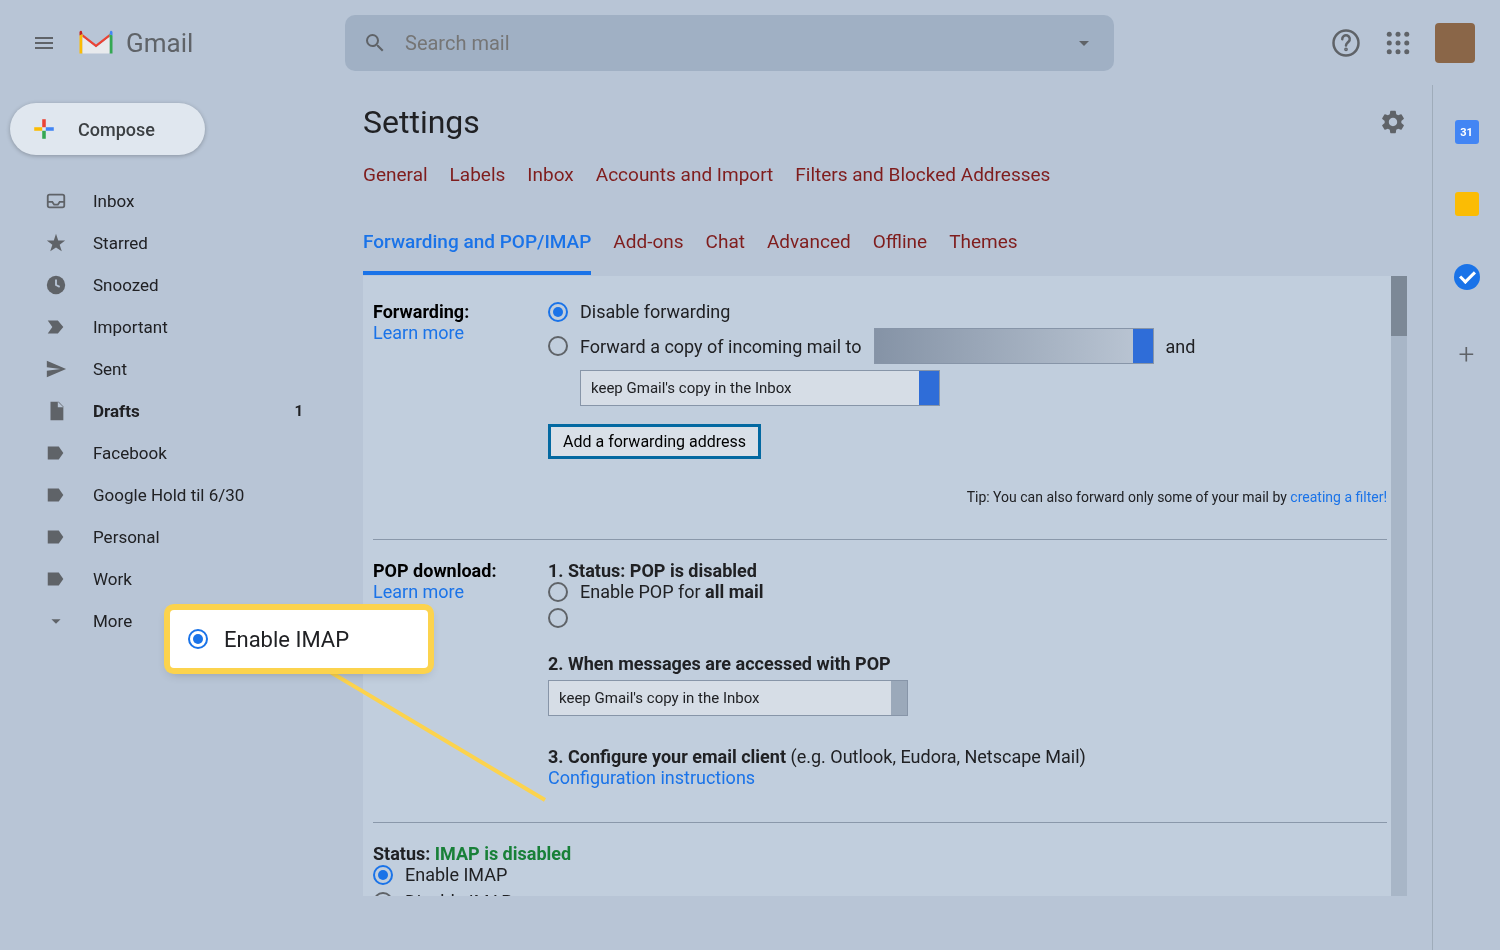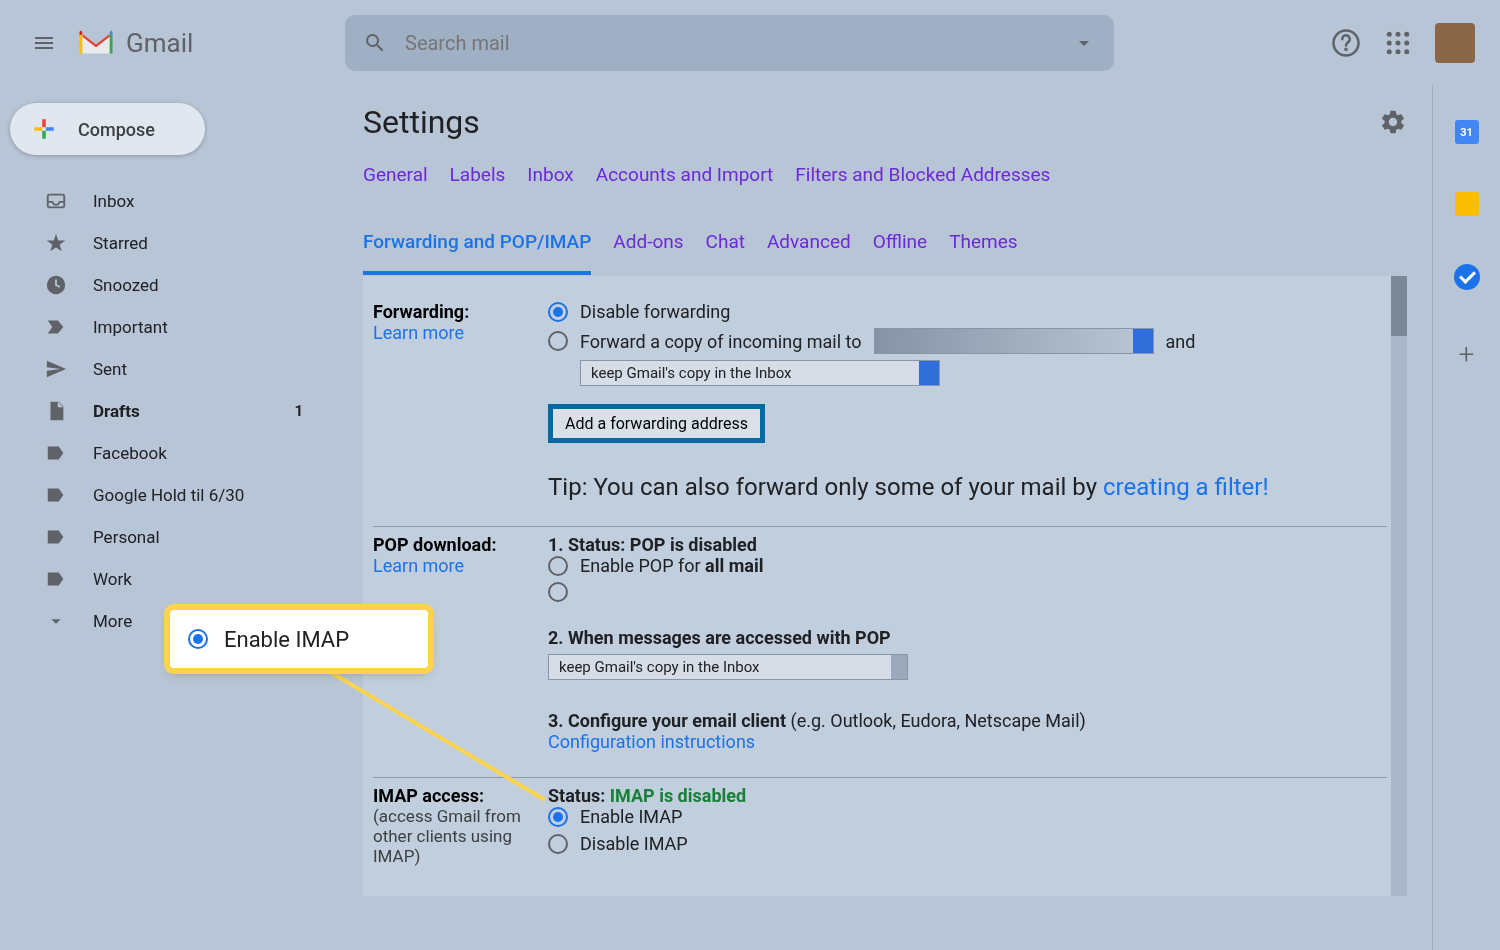--- a/index.html
+++ b/index.html
@@ -29,49 +29,49 @@
 .nav-item.bold { font-weight: 700; }
 .nav-icon { width: 22px; height: 22px; color: #5f6368; }
 .nav-count { margin-left: auto; margin-right: 40px; font-size: 15px; font-weight: 700; }
 
 .main { flex: 1; background: #b8c5d6; padding: 18px 25px 0 20px; overflow: hidden; position: relative; }
 .settings-header { display: flex; align-items: center; justify-content: space-between; margin-bottom: 22px; }
 .settings-title { font-size: 32px; color: #202124; font-weight: 400; }
 .gear-icon { width: 28px; height: 28px; color: #5f6368; }
 
 .tabs { display: flex; flex-wrap: wrap; border-bottom: 1px solid rgba(0,0,0,0); margin-bottom: 0; column-gap: 22px; row-gap: 22px; max-width: 920px; }
-.tab { font-size: 19px; color: #6d28d9; cursor: pointer; padding-bottom: 18px; border-bottom: 4px solid transparent; }
+.tab { font-size: 19px; color: #7f1d1d; cursor: pointer; padding-bottom: 18px; border-bottom: 4px solid transparent; }
 .tab.active { color: #1a73e8; border-bottom-color: #1a73e8; font-weight: 500; }
 
 .settings-content { background: #c1cedd; margin-top: 0; padding: 25px 20px 0 10px; height: 620px; overflow-y: auto; position: relative; }
 .scrollbar-mock { position: absolute; right: 0; top: 0; width: 16px; height: 100%; background: #a8b6c7; }
 .scrollbar-thumb { position: absolute; right: 0; top: 0; width: 16px; height: 60px; background: #7c8896; }
 
-.section { display: flex; padding-bottom: 25px; border-bottom: 1px solid #8a98aa; margin-bottom: 7px; }
+.section { display: flex; padding-bottom: 34px; border-bottom: 1px solid #8a98aa; margin-bottom: 20px; }
 .section.noborder { border-bottom: none; }
 .section-left { width: 175px; font-size: 18px; }
 .section-left .bold { font-weight: 700; }
 .learn-more { color: #1a73e8; font-size: 18px; }
 .section-right { flex: 1; font-size: 18px; color: #202124; }
 .subnote { font-size: 17px; color: #3c4043; }
 
 .radio-row { display: flex; align-items: center; gap: 12px; margin-bottom: 6px; }
 .radio { width: 20px; height: 20px; border-radius: 50%; border: 2px solid #5f6368; display: inline-flex; align-items: center; justify-content: center; flex-shrink: 0; }
 .radio.checked { border-color: #1a73e8; }
 .radio.checked::after { content: ''; width: 10px; height: 10px; background: #1a73e8; border-radius: 50%; }
 .radio-label { font-size: 18px; }
 
-.dropdown { display: inline-flex; align-items: center; background: #d6dde6; border: 1px solid #8795a8; height: 26px; font-size: 15px; padding: 0 24px 0 10px; position: relative; }
+.dropdown { display: inline-flex; align-items: center; background: #d6dde6; border: 1px solid #8795a8; height: 36px; font-size: 15px; padding: 0 24px 0 10px; position: relative; }
 .dropdown::after { content: ''; position: absolute; right: 0; top: 0; width: 20px; height: 100%; background: #2f6dd8; }
 .dropdown.light::after { background: #9ba9ba; width: 16px; }
 .dropdown-address { width: 280px; background: linear-gradient(to right, #8593a6, #bcc7d5); }
 
-.btn-small { display: inline-block; background: #d9e0e8; border: 5px solid #0369a1; font-size: 16px; padding: 5px 12px; cursor: pointer; margin-top: 18px; }
-
-.tip { margin-top: 30px; font-size: 24px; }
+.btn-small { display: inline-block; background: #d9e0e8; border: 3px solid #0369a1; font-size: 16px; padding: 5px 12px; cursor: pointer; margin-top: 18px; }
+
+.tip { margin-top: 30px; font-size: 14px; text-align: right; }
 .link { color: #1a73e8; cursor: pointer; }
 .bold { font-weight: 700; }
 .green { color: #188038; font-weight: 700; }
 
 .right-rail { width: 68px; display: flex; flex-direction: column; align-items: center; padding-top: 35px; gap: 48px; border-left: 1px solid #9facba; }
 .rail-icon { width: 24px; height: 24px; }
 .rail-cal { background: #4285f4; color: white; font-size: 11px; font-weight: bold; display: flex; align-items: center; justify-content: center; border-radius: 3px; }
 .rail-keep { background: #fbbc04; border-radius: 3px; }
 .rail-tasks { width: 26px; height: 26px; background: #1a73e8; border-radius: 50%; position: relative; }
 .rail-tasks::after { content: ''; position: absolute; width: 12px; height: 6px; border-left: 3px solid white; border-bottom: 3px solid white; transform: rotate(-45deg); top: 7px; left: 6px; }
@@ -292,24 +292,20 @@
               </span>
           </div>
           <div style="margin-top:30px;">
             <span class="bold">3. Configure your email client </span><span>(e.g. Outlook, Eudora, Netscape Mail)</span>
           </div>
           <div><span class="link">Configuration instructions</span></div>
         </div>
       </div>
 
       <div class="section noborder">
-        <div class="section-left">
-          <div class="bold">IMAP access:</div>
-          <div class="subnote">(access Gmail from other clients using IMAP)</div>
-        </div>
         <div class="section-right">
           <div>
             <span class="bold">Status: </span><span class="green">IMAP is disabled</span>
           </div>
           <div class="radio-row">
             <span class="radio checked"></span>
             <span class="radio-label">Enable IMAP</span>
           </div>
           <div class="radio-row">
             <span class="radio"></span>

